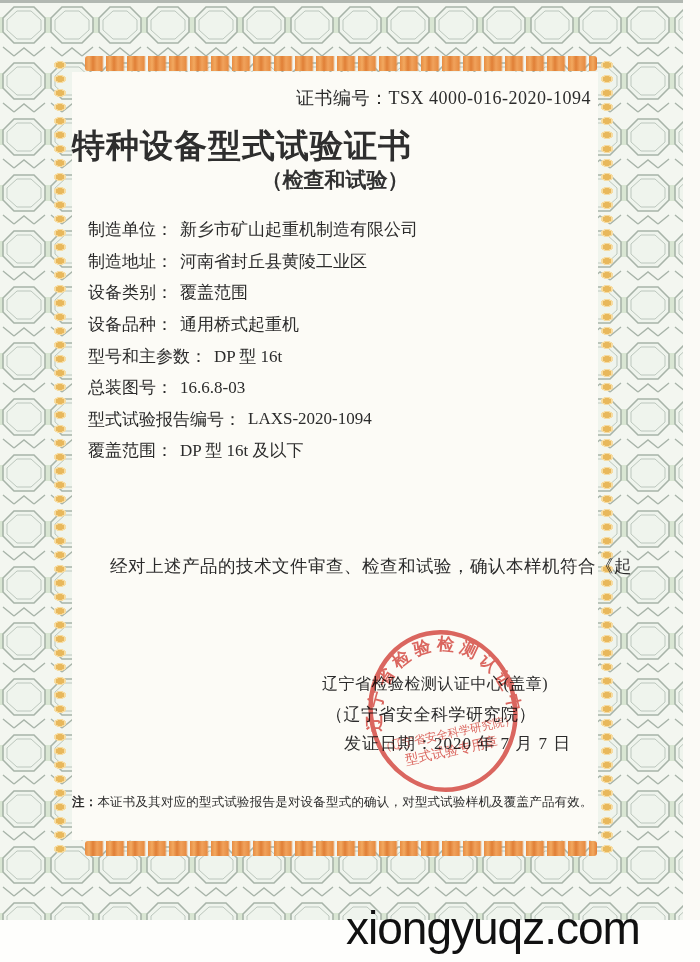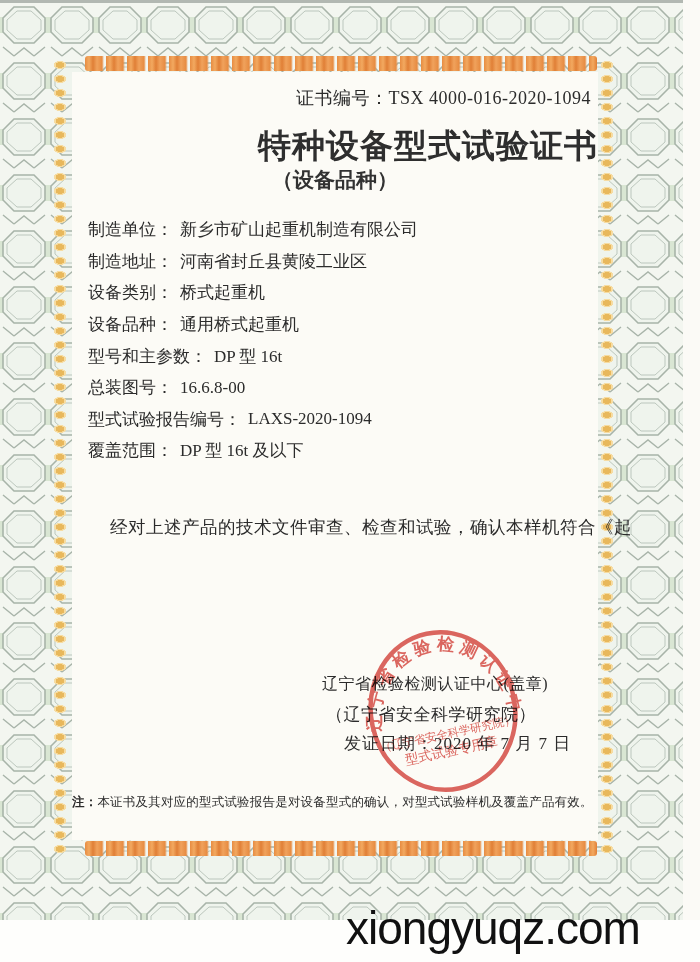--- a/index.html
+++ b/index.html
@@ -33,32 +33,32 @@
       #e8b85c 0 52%, #f6dca2 56% 74%, rgba(246,220,162,0) 78%);
     background-size:100% 14px;
     background-repeat:repeat-y;
   }
   .chain-left{left:50px;top:58px;height:798px;}
   .chain-right{left:597px;top:58px;height:798px;}
 
   
   .cert-no{position:absolute;left:296px;top:86px;font-size:18px;letter-spacing:.5px;white-space:nowrap;}
   .title{
-    position:absolute;left:72px;top:124px;width:526px;text-align:right;
+    position:absolute;left:72px;top:124px;width:526px;text-align:left;
     font-size:33px;font-weight:bold;letter-spacing:1px;color:#2e2e2e;white-space:nowrap;
   }
   .subtitle{
     position:absolute;left:72px;top:166px;width:526px;text-align:center;
     font-size:21px;font-weight:bold;color:#323232;white-space:nowrap;
   }
   .fields{position:absolute;left:88px;top:214px;}
   .field-row{height:31.6px;display:flex;align-items:center;font-size:17px;white-space:nowrap;}
   .field-row .val{margin-left:7px;}
   .statement{position:absolute;left:75px;top:511px;width:522px;font-size:17.5px;line-height:32px;letter-spacing:.5px;}
-  .statement .l1{text-indent:2em;white-space:nowrap;}
+  .statement .l1{text-indent:2em;white-space:nowrap;margin-top:39px;}
   .statement .l2{white-space:nowrap;}
   .issuer-line1{position:absolute;left:322px;top:674px;font-size:16px;white-space:nowrap;letter-spacing:.5px;}
   .issuer-line2{position:absolute;left:326px;top:703px;font-size:17px;white-space:nowrap;letter-spacing:.5px;}
   .issue-date{position:absolute;left:344px;top:732px;font-size:17px;white-space:nowrap;letter-spacing:1px;}
   .note{position:absolute;left:72px;top:794px;width:530px;font-size:12.5px;white-space:nowrap;letter-spacing:.2px;}
   .note b{font-weight:bold;}
   .watermark{
     position:absolute;left:346px;top:901px;font-size:46px;color:#111;
     font-family:Liberation Sans, sans-serif;white-space:nowrap;letter-spacing:-1px;
   }
@@ -96,46 +96,46 @@
   <div class="inner-panel"></div>
 
   <div class="band band-top"></div>
   <div class="band band-bottom"></div>
   <div class="chain chain-left"></div>
   <div class="chain chain-right"></div>
 
   <div class="cert-no">证书编号：TSX 4000-016-2020-1094</div>
 
   <div class="title">特种设备型式试验证书</div>
-  <div class="subtitle">（设备品种）</div>
+  <div class="subtitle">（检查和试验）</div>
 
   <div class="fields">
     <div class="field-row">
       <span class="lbl">制造单位：</span>
       <span class="val">新乡市矿山起重机制造有限公司</span>
     </div>
     <div class="field-row">
       <span class="lbl">制造地址：</span>
       <span class="val">河南省封丘县黄陵工业区</span>
     </div>
     <div class="field-row">
       <span class="lbl">设备类别：</span>
-      <span class="val">桥式起重机</span>
+      <span class="val">覆盖范围</span>
     </div>
     <div class="field-row">
       <span class="lbl">设备品种：</span>
       <span class="val">通用桥式起重机</span>
     </div>
     <div class="field-row">
       <span class="lbl">型号和主参数：</span>
       <span class="val">DP 型 16t</span>
     </div>
     <div class="field-row">
       <span class="lbl">总装图号：</span>
-      <span class="val">16.6.8-00</span>
+      <span class="val">16.6.8-03</span>
     </div>
     <div class="field-row">
       <span class="lbl">型式试验报告编号：</span>
       <span class="val">LAXS-2020-1094</span>
     </div>
     <div class="field-row">
       <span class="lbl">覆盖范围：</span>
       <span class="val">DP 型 16t 及以下</span>
     </div>
   </div>

